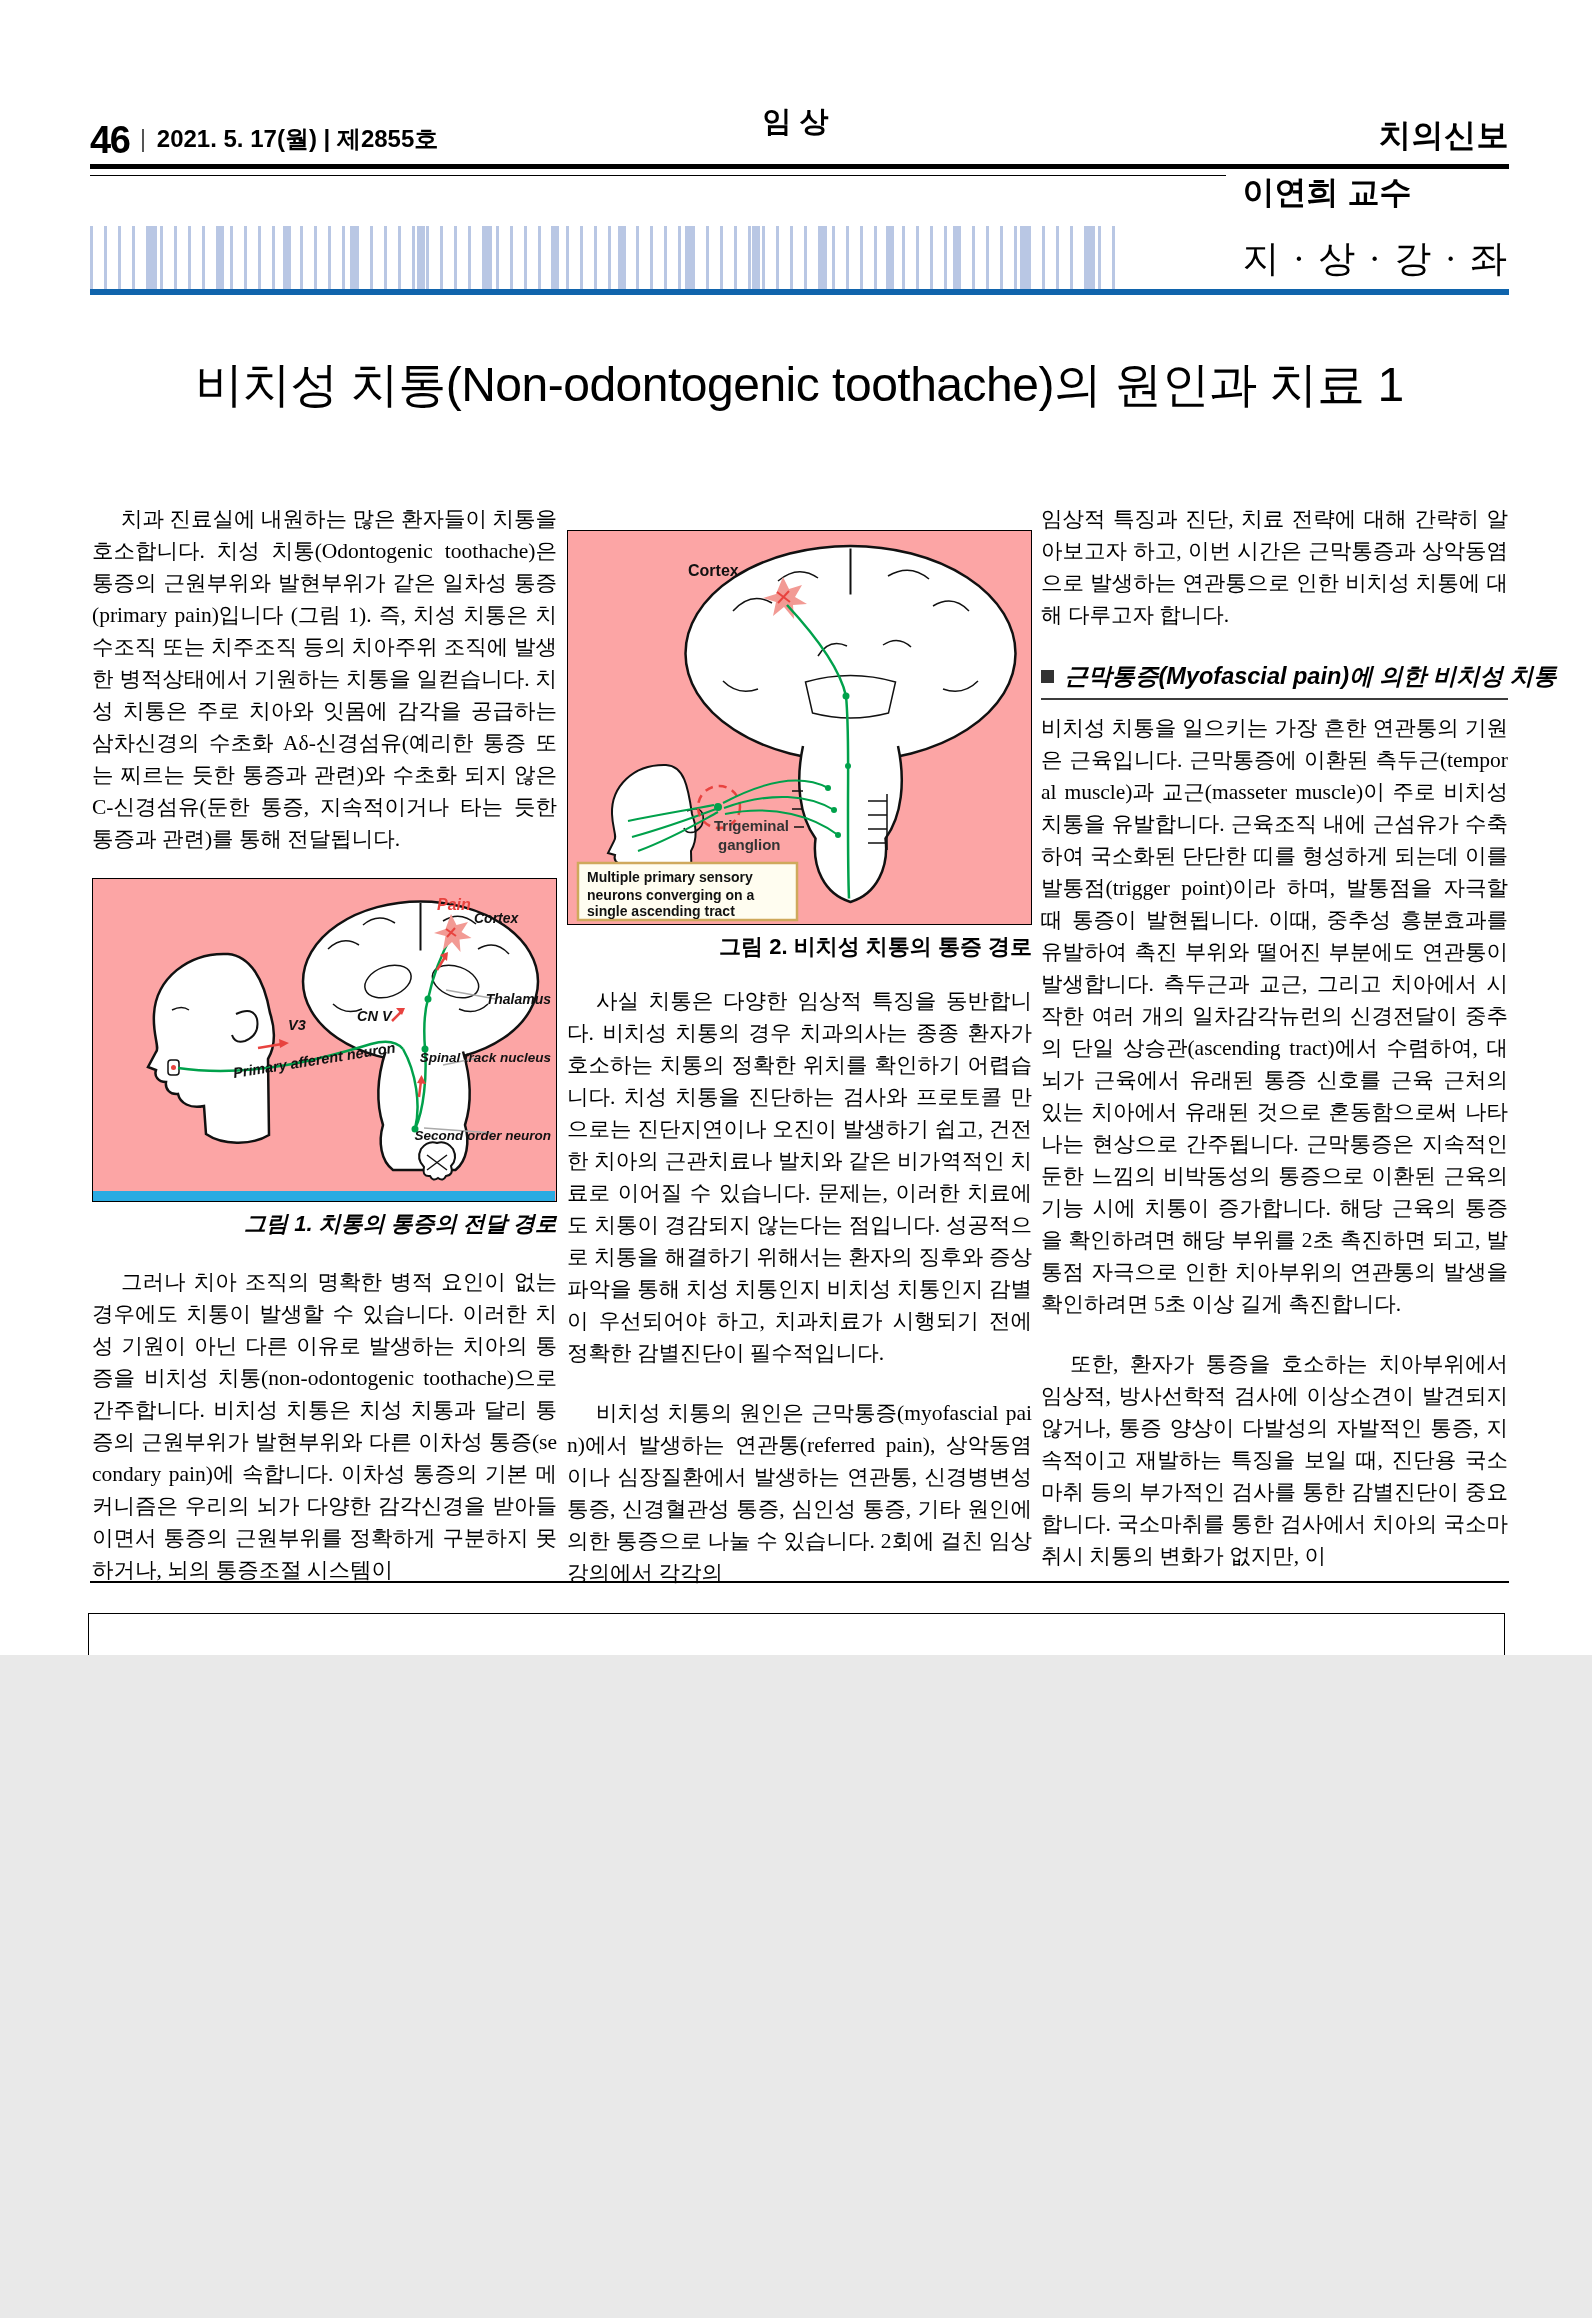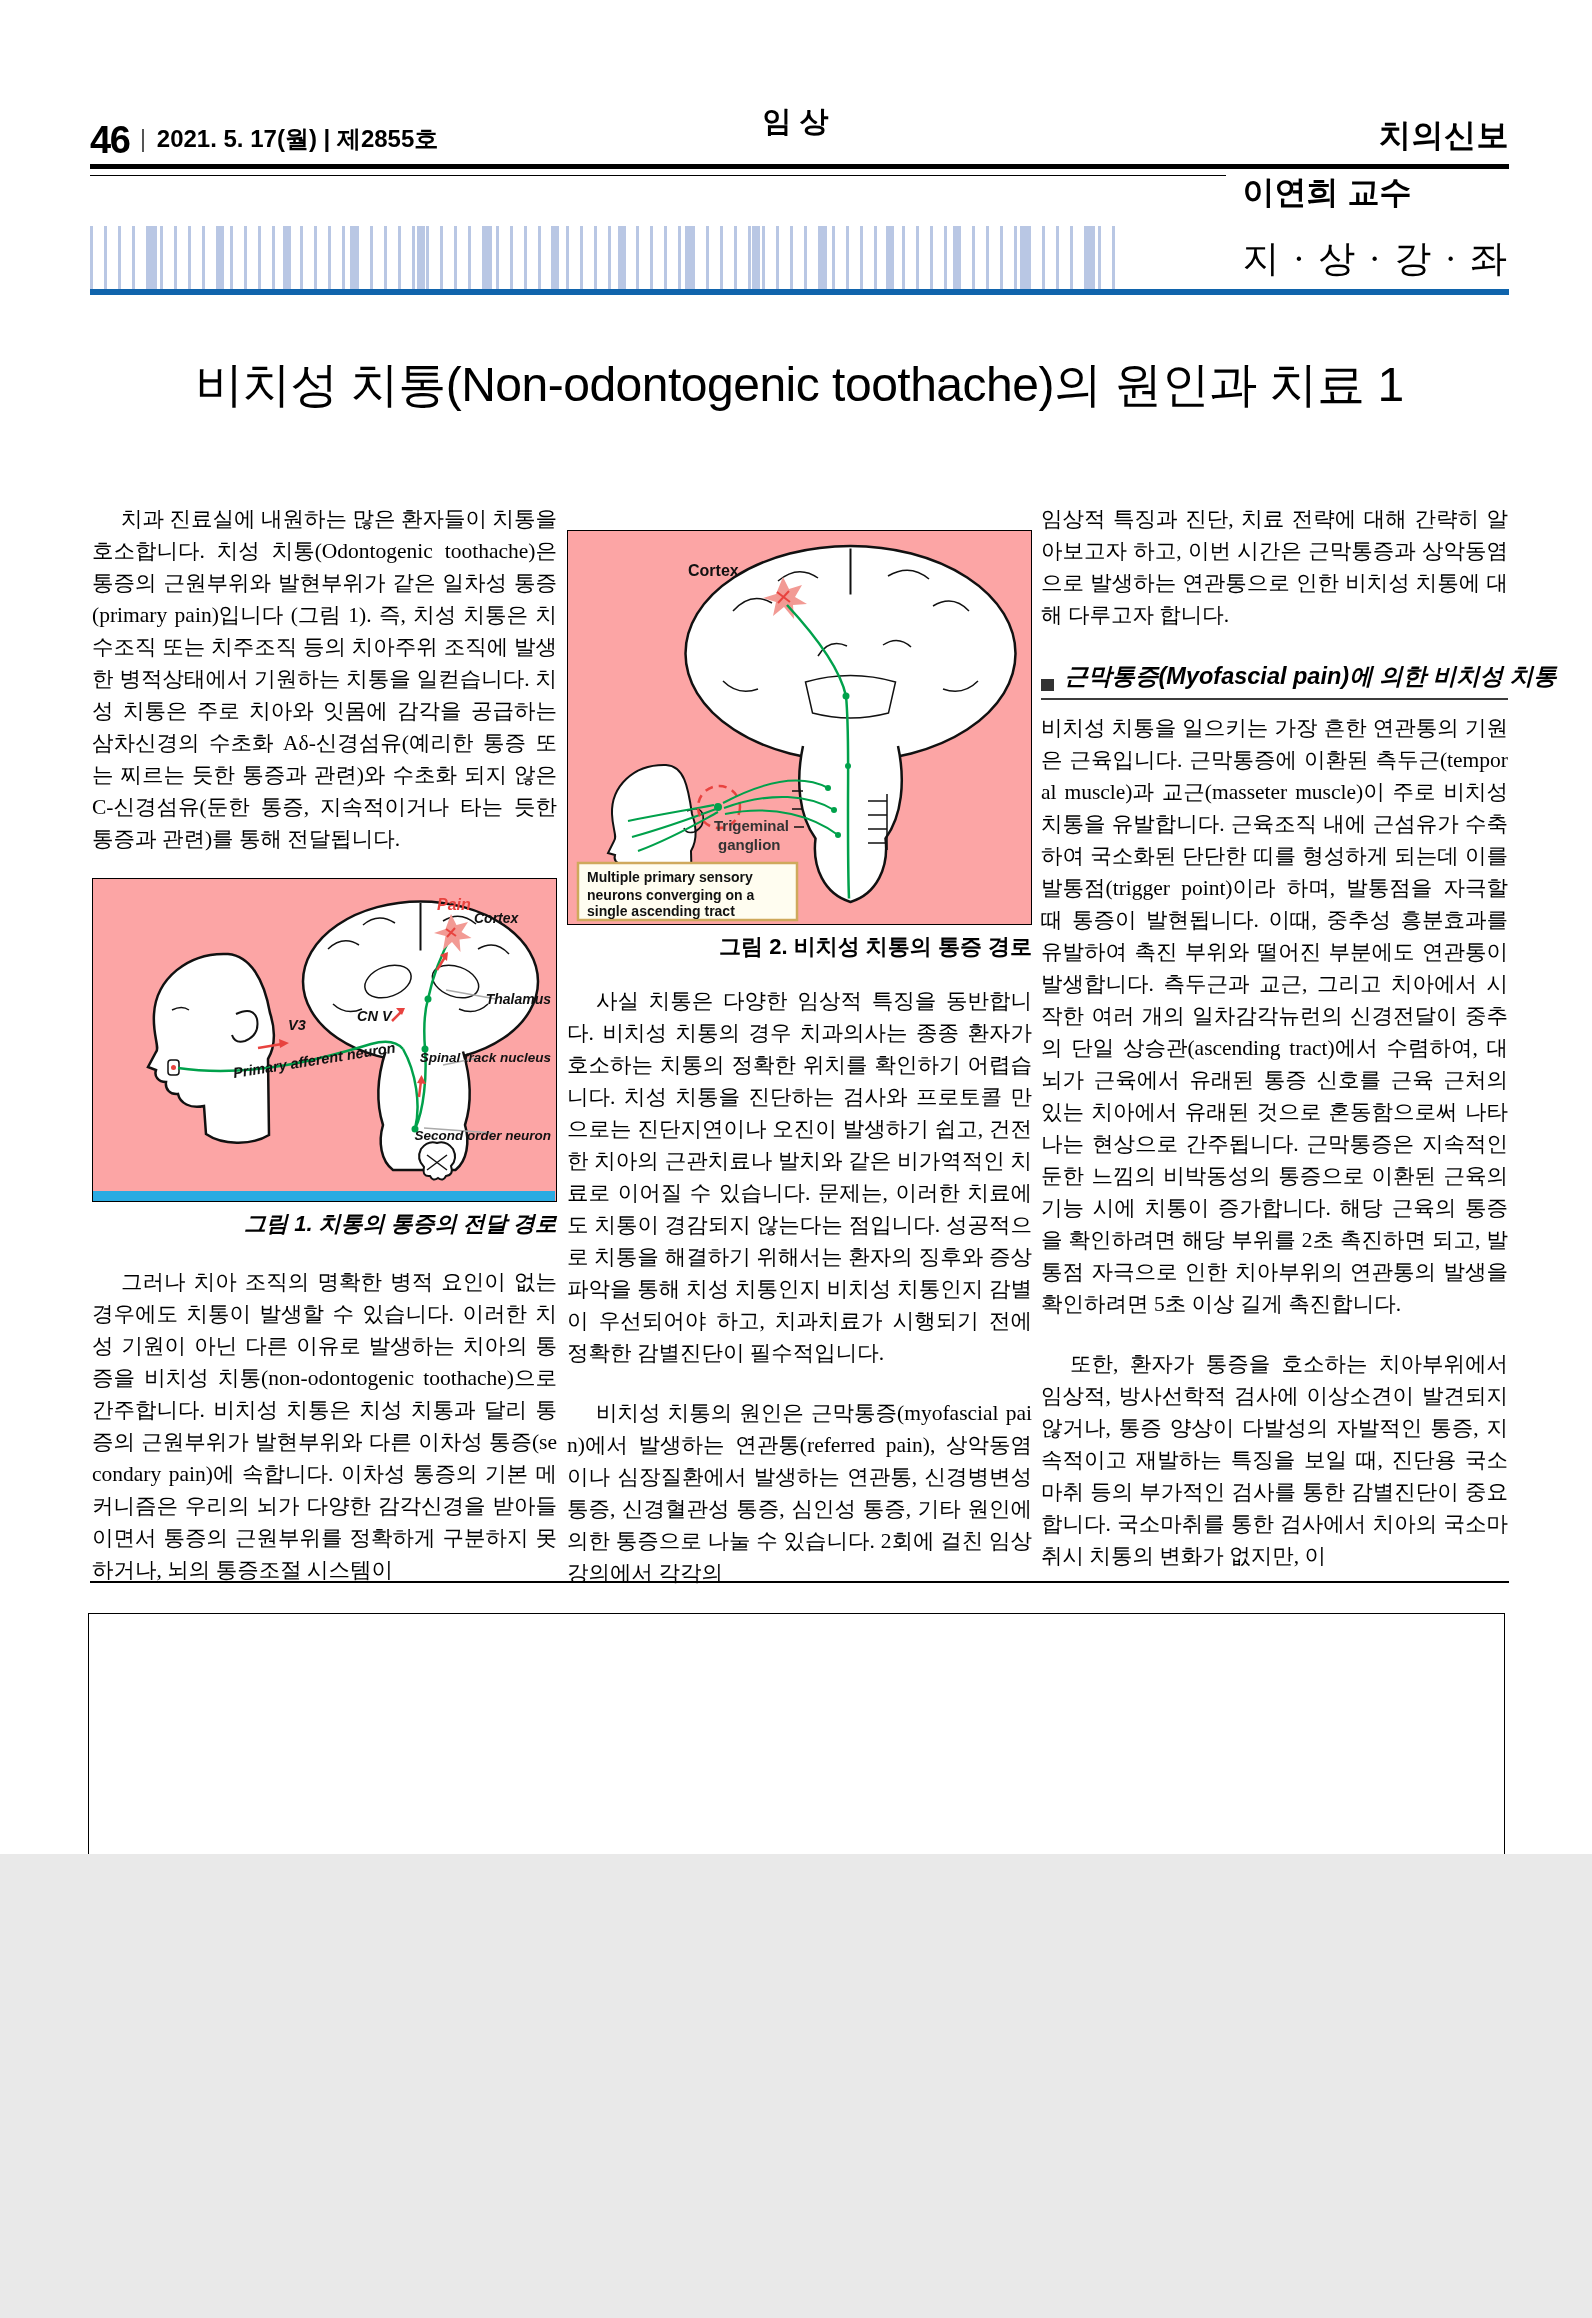--- a/index.html
+++ b/index.html
@@ -1,17 +1,17 @@
 <!DOCTYPE html>
 <html style="font-size:8px"><head>
 <meta charset="utf-8">
 <style>
   html,body { margin:0; padding:0; background:#e9e9e9; }
   .page {
-    position:relative; width:1593px; height:1854px; margin:0 auto;
+    position:relative; width:1593px; height:1655px; margin:0 auto;
     background:#ffffff; color:#000;
     font-family:"Liberation Serif", serif;
     overflow:hidden;
   }
 
   
   .header { position:absolute; top:103px; left:90px; width:1419px; height:58px;
             font-family:"Liberation Sans", sans-serif; }
   .header-left { position:absolute; left:0; bottom:2px; display:flex; align-items:center; gap:13px; }
   .page-num { font-size:38px; font-weight:bold; letter-spacing:-1.5px; line-height:1; }
@@ -58,21 +58,21 @@
   .fig2 { margin-top:27px; }
   .figframe { border:1.5px solid #000; background:#fca5a5; font-size:0; }
   .figframe svg { display:block; width:462px; height:auto; }
   figcaption { margin-top:8px; text-align:right; font-family:"Liberation Sans", sans-serif;
                font-weight:bold; font-size:22px; line-height:28px; text-indent:0; }
 
   
   .sec-heading { margin-top:31px; margin-bottom:12px; padding-bottom:7px;
     border-bottom:2px solid #3c3c3c;
     font-family:"Liberation Sans", sans-serif; font-style:italic; font-weight:bold;
-    font-size:23.5px; line-height:29px; display:flex; align-items:flex-end; gap:11px; white-space:nowrap; }
+    font-size:23.5px; line-height:29px; display:flex; align-items:center; gap:11px; white-space:nowrap; }
   .bullet-square { width:12.5px; height:12.5px; background:#323232; flex:none; }
 
   
   .bottom-rule { position:absolute; top:1581px; left:90px; width:1419px; height:0; border-top:2px solid #000; }
   .empty-box   { position:absolute; top:1613px; left:88px; width:1417px; height:645px;
                  border:1.5px solid #000; background:#fff; box-sizing:border-box; }
 
   svg text { font-family:"Liberation Sans", sans-serif; }
 </style>
 </head>

